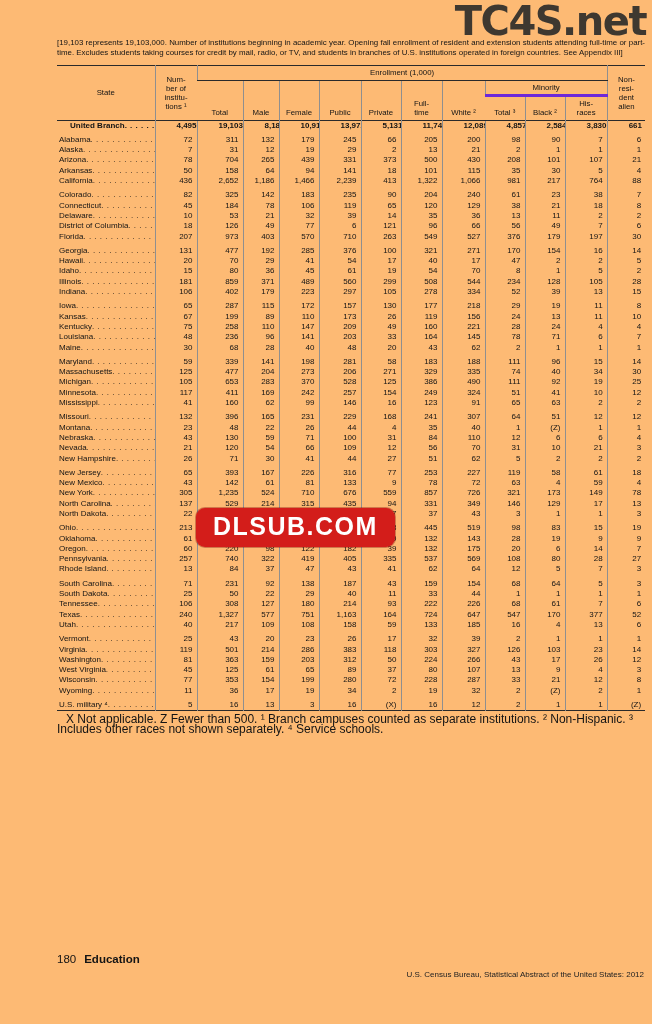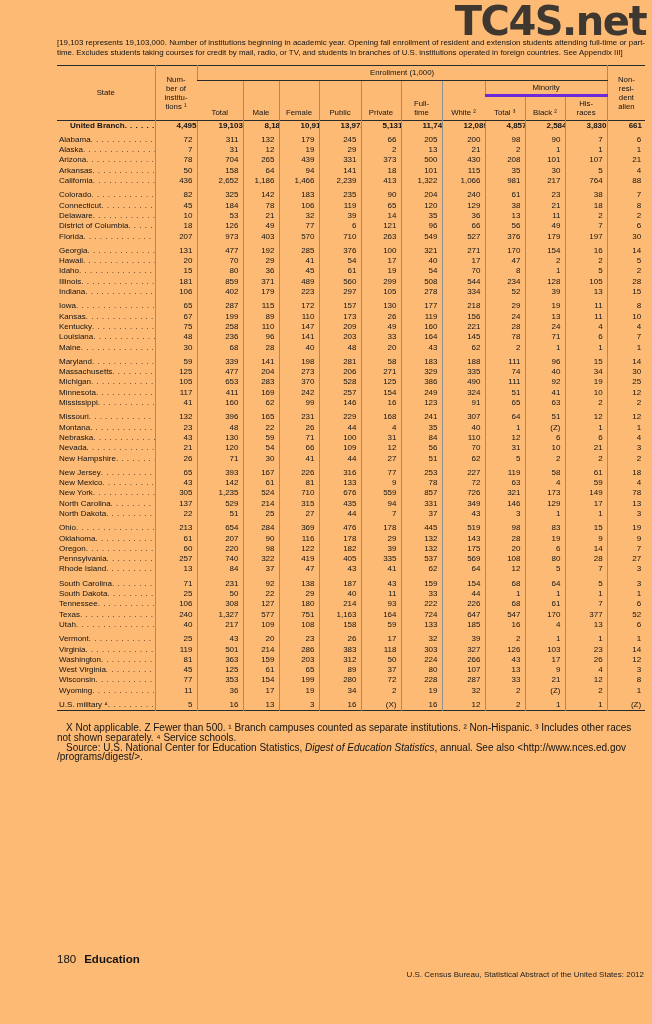--- a/index.html
+++ b/index.html
@@ -25,21 +25,21 @@
   tbody tr:first-child td { border-top:1px solid #2a2a2a;padding-left:21px; }
   tbody td { font-size:8px; line-height:10.3px; text-align:right; padding:0 4px 0 0; white-space:nowrap; overflow:hidden; }
   td.state-cell { text-align:left; padding:0 0 0 2px; }
   .state-wrap { display:flex; align-items:baseline; overflow:hidden; }
   .leader { flex:1; overflow:hidden; white-space:nowrap; }
   .leader::after { content:" . . . . . . . . . . . . . . . . . . . . . . . . . . . . . . ."; letter-spacing:.5px; }
   tr.bold td { font-weight:bold; }
   tr.bold td.state-cell { padding-left:13px; }
   tr.gs td { padding-top:4px; }
 
-  .footnotes { margin-top:12px; font-size:10px; line-height:9.6px; }
+  .footnotes { margin-top:4px; font-size:12px; line-height:9.6px; }
   .footnotes .para { text-indent:9px; }
   .footnotes .ital { font-style:italic; }
 
   .page-footer-left { position:absolute; left:57px; top:953px; font-size:11.5px; }
   .page-footer-left .sect { margin-left:8px;font-weight:bold; }
   .credit { position:absolute; right:8px; top:970px; font-size:8px; color:#222; }
 
   .wm-top {
     position:absolute; top:-2px; right:6px; z-index:5;
     font-family:"DejaVu Sans", sans-serif; font-weight:bold;
@@ -1178,24 +1178,24 @@
             <td>2</td>
             <td>1</td>
             <td>1</td>
             <td>(Z)</td>
           </tr>
         </tbody>
     </table>
 
     <div class="footnotes">
       <div class="para">X Not applicable. Z Fewer than 500. ¹ Branch campuses counted as separate institutions. ² Non-Hispanic. ³ Includes other races not shown separately. ⁴ Service schools.</div>
-      <div class="para"><span>Source: U.S. National Center for Education Statistics, </span><span class="ital">Digest of Education Statistics</span><span>, annual. See also &lt;http://www.nces.ed.gov /programs/digest/&gt;.</span></div>
     </div>
   </div>
 
+  <div class="wm-mid">DLSUB.COM</div>
 
   <div class="page-footer-left">
     <span>180</span><span class="sect">Education</span>
   </div>
 
   <div class="credit">U.S. Census Bureau, Statistical Abstract of the United States: 2012</div>
 
 
 </div>
 

